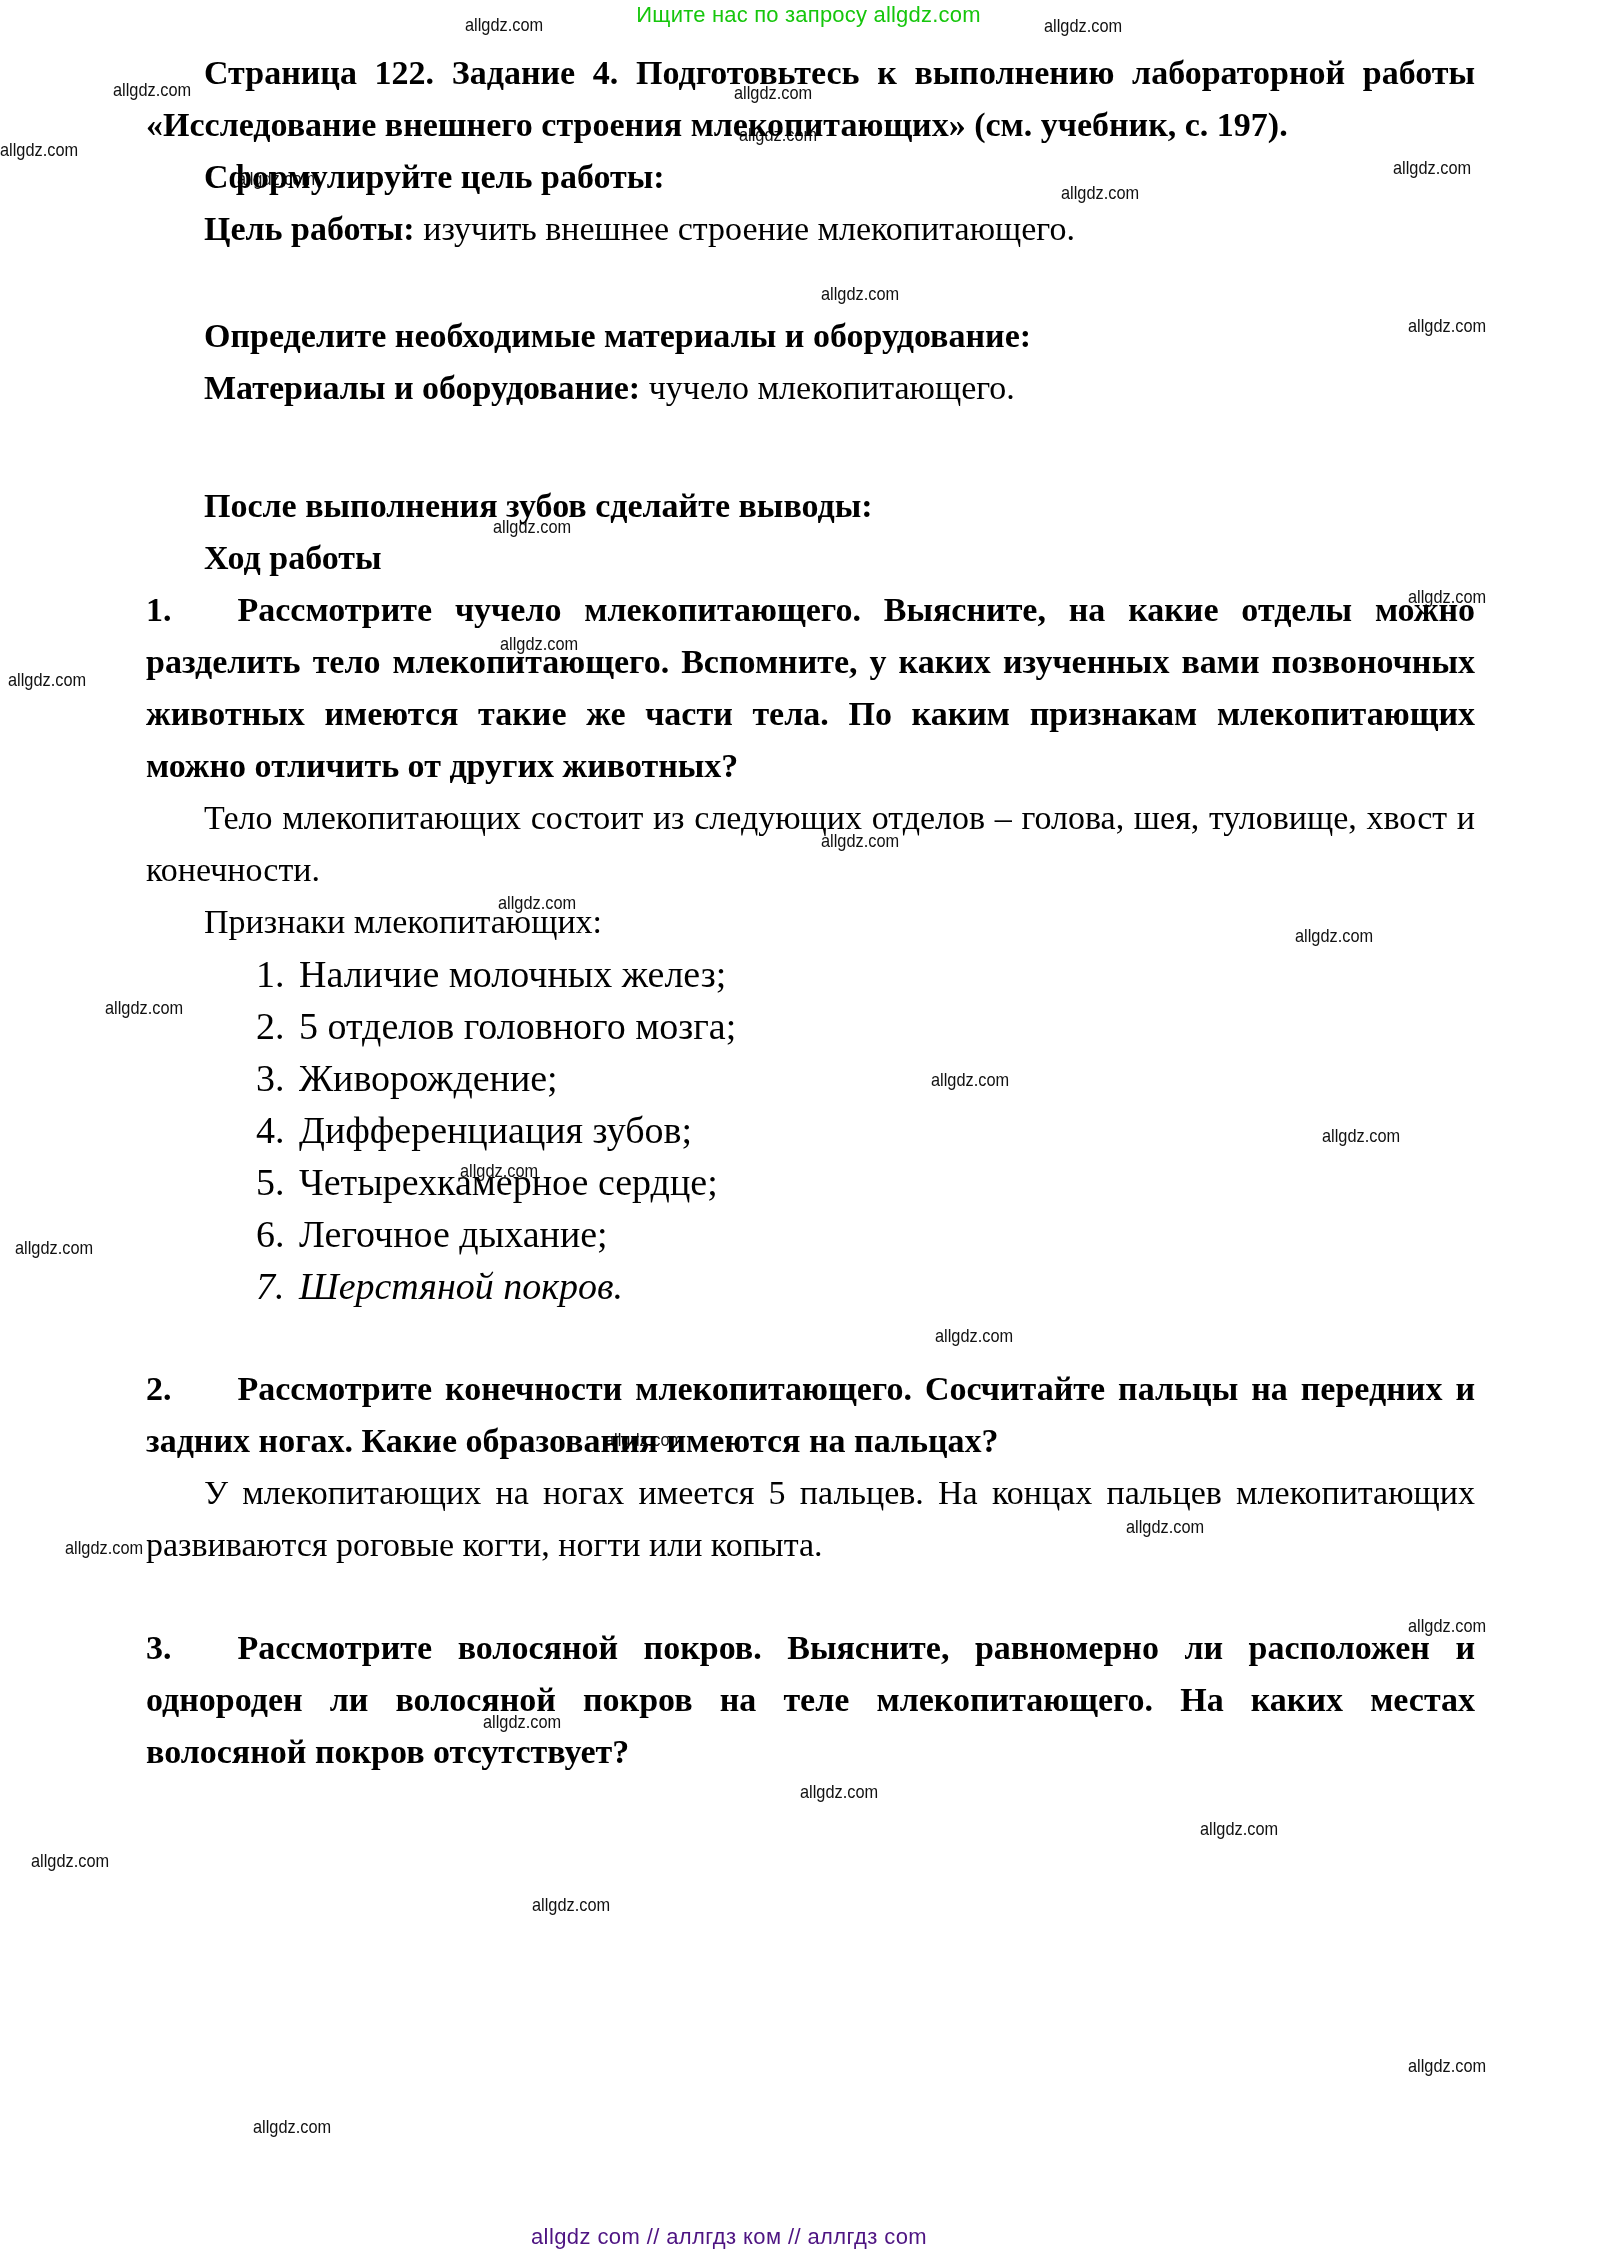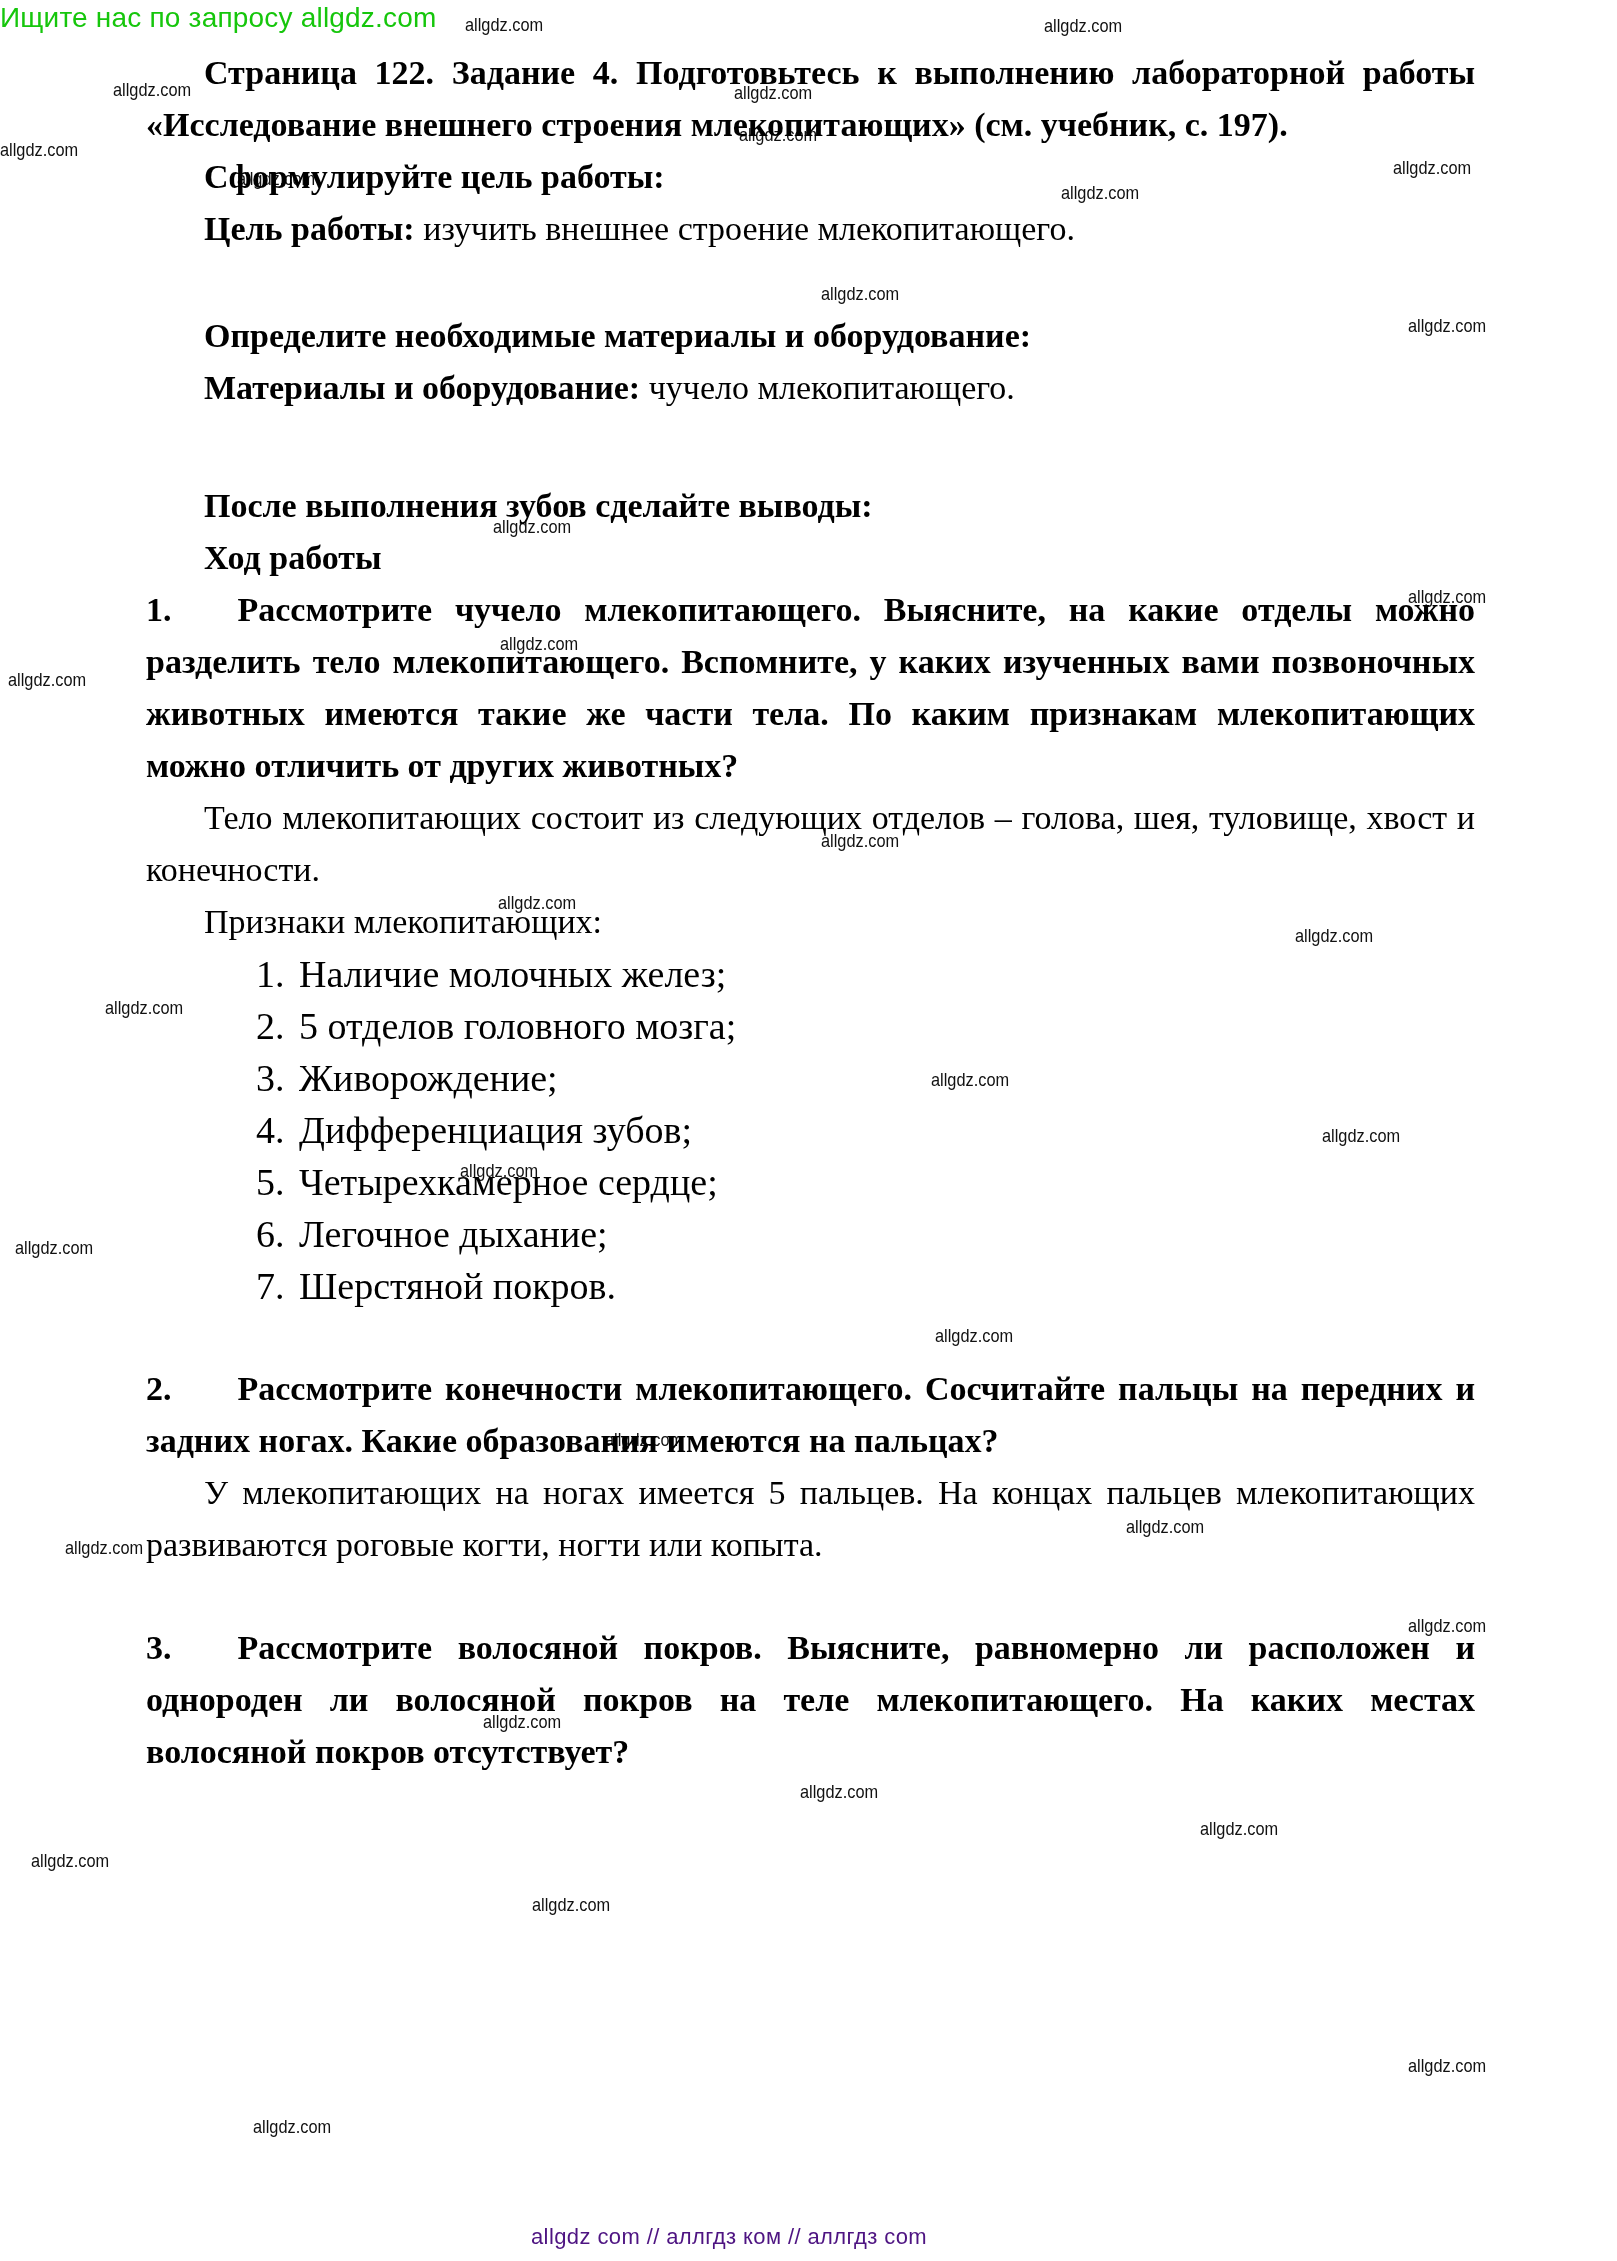--- a/index.html
+++ b/index.html
@@ -25,23 +25,23 @@
     width: 1617px;
     height: 2261px;
   }
 
   
   .top-banner {
     position: absolute;
     top: 1.5px;
     left: 0;
     width: 1617px;
-    text-align: left;
+    text-align: center;
     font-family: "Liberation Sans", "DejaVu Sans", sans-serif;
-    font-size: 28px;
+    font-size: 22px;
     font-weight: 400;
     color: #16c60c;
     letter-spacing: 0.2px;
     white-space: nowrap;
   }
 
   
   .bottom-banner {
     position: absolute;
     bottom: 10.7px;
@@ -188,21 +188,21 @@
 
     <p class="indent">Признаки млекопитающих:</p>
 
     <ol class="traits" id="traits-list">
         <li style="padding-left: 110px;"><span class="num">1.</span><span>Наличие молочных желез;</span></li>
         <li style="padding-left: 110px;"><span class="num">2.</span><span>5 отделов головного мозга;</span></li>
         <li style="padding-left: 110px;"><span class="num">3.</span><span>Живорождение;</span></li>
         <li style="padding-left: 110px;"><span class="num">4.</span><span>Дифференциация зубов;</span></li>
         <li style="padding-left: 110px;"><span class="num">5.</span><span>Четырехкамерное сердце;</span></li>
         <li style="padding-left: 110px;"><span class="num">6.</span><span>Легочное дыхание;</span></li>
-        <li style="padding-left: 110px;"><span class="num">7.</span><span>Шерстяной покров.</span></li>
+        <li style="padding-left: 110px; font-style: italic;"><span class="num">7.</span><span>Шерстяной покров.</span></li>
       </ol>
 
     <div class="gap-md"></div>
 
     <p class="bold just-full">
       <span>2.</span><span style="display:inline-block;width:66px"></span><span>Рассмотрите конечности млекопитающего. Сосчитайте пальцы на передних и задних ногах. Какие образования имеются на пальцах?</span>
     </p>
 
     <p class="just-full indent">
       <span>У млекопитающих на ногах имеется 5 пальцев. На концах пальцев</span>

